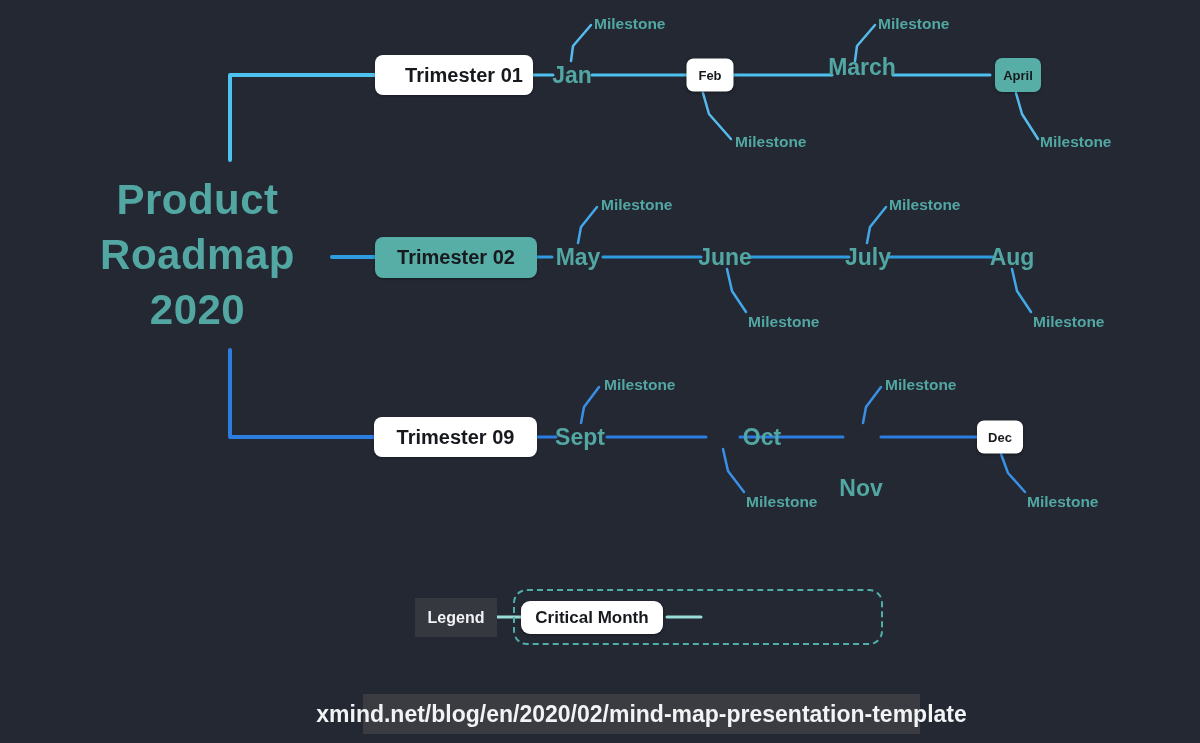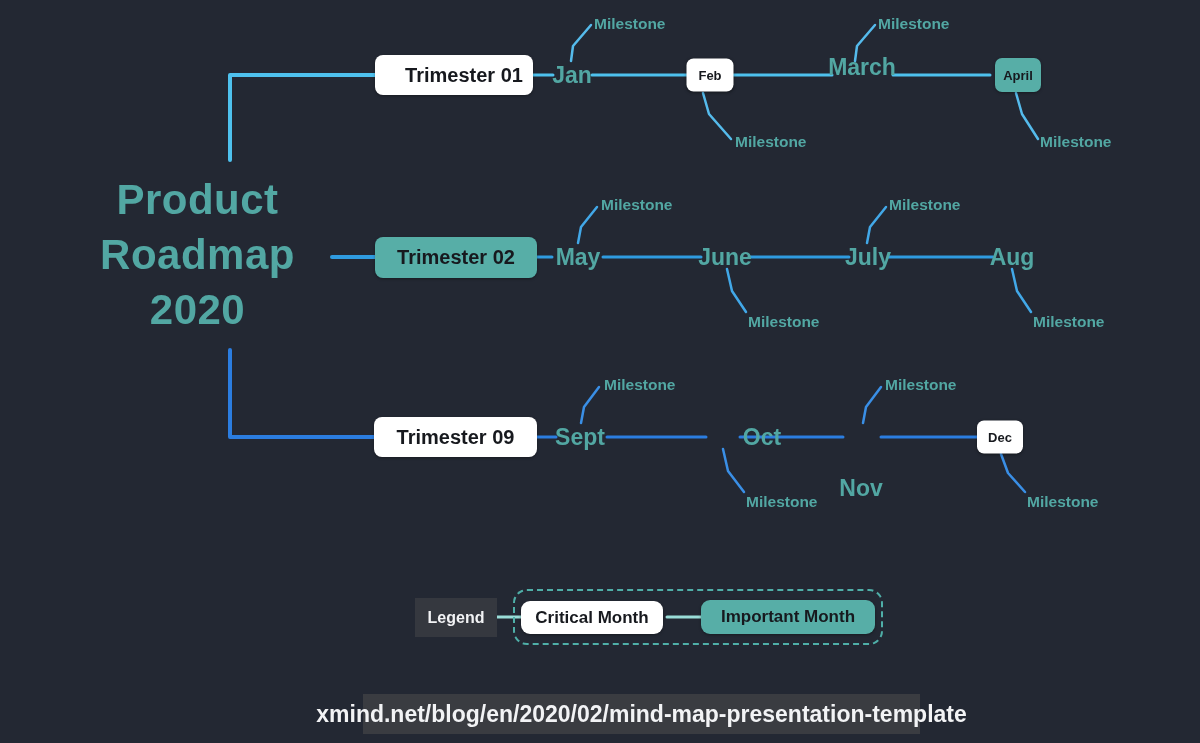--- a/index.html
+++ b/index.html
@@ -156,17 +156,16 @@
   <div class="abs node-box box-white month-box center-xy" style="left:1000px;top:437px;width:46px;height:33px;">Dec</div>
 
   <div class="abs milestone" style="left:604px;top:376px;">Milestone</div>
   <div class="abs milestone" style="left:885px;top:376px;">Milestone</div>
   <div class="abs milestone" style="left:746px;top:493px;">Milestone</div>
   <div class="abs milestone" style="left:1027px;top:493px;">Milestone</div>
 
   <div class="abs legend-label">Legend</div>
   <div class="abs legend-group"></div>
   <div class="abs node-box box-white legend-item" style="left:521px;top:601px;width:142px;height:33px;">Critical Month</div>
-  <div class="abs node-box box-teal legend-item" style="left:701px;top:600px;width:174px;height:34px;">Important Month</div>
 
   <div class="abs url-bar">xmind.net/blog/en/2020/02/mind-map-presentation-template</div>
 
 </div>
 
 </body></html>

